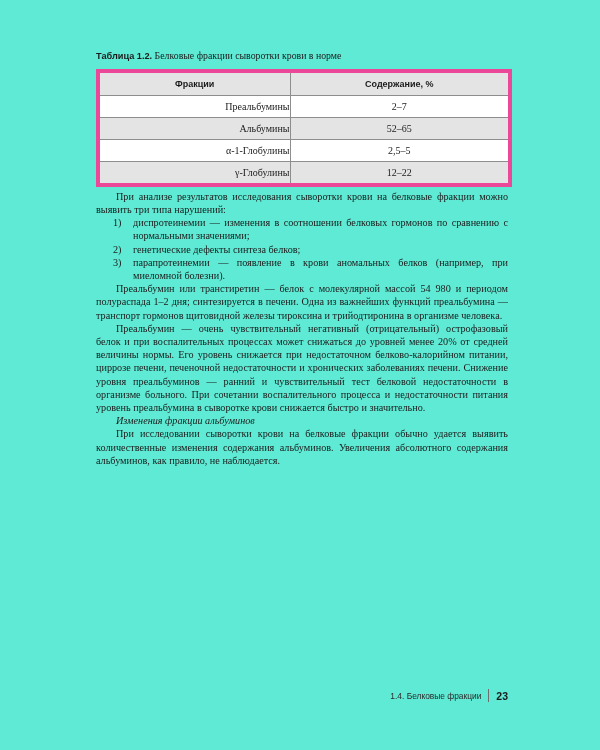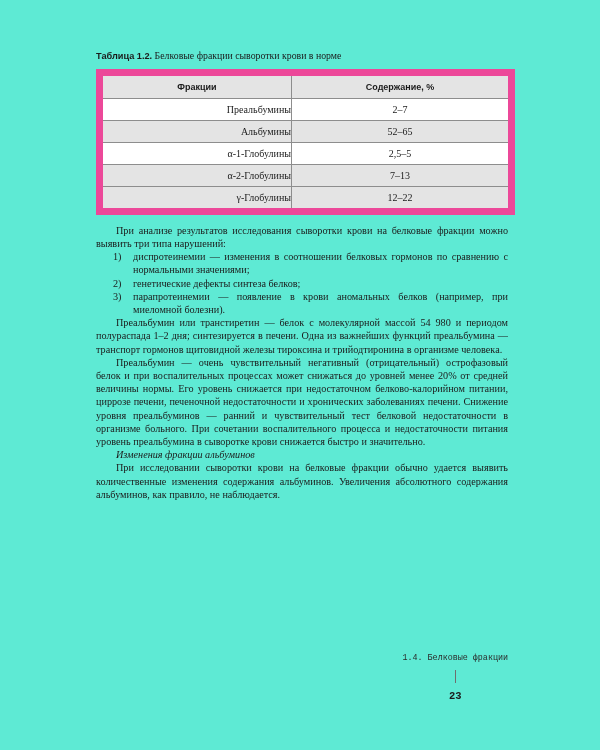--- a/index.html
+++ b/index.html
@@ -47,21 +47,21 @@
   .table-caption .caption-text {
     font-family: "Liberation Serif", "DejaVu Serif", serif;
     font-size: 9.8px;
   }
 
   
   table.fractions {
     border-collapse: collapse;
     width: 412px;
     table-layout: fixed;
-    border: 7px solid #ec4899;
+    border: 4px solid #ec4899;
   }
   table.fractions col.c-name { width: 192px; }
   table.fractions col.c-val  { width: 220px; }
 
   table.fractions th,
   table.fractions td {
     border: 1px solid #8d8d8d;
     padding: 0;
     height: 21px;
     vertical-align: middle;
@@ -88,21 +88,21 @@
     text-align: right;
     padding-left: 7px;
     margin-top: 28px;
   }
   table.fractions td.value {
     text-align: center;
   }
 
   
   .body-text {
-    margin-top: 9px;
+    margin-top: 3px;
   }
   p.para {
     margin: 0;
     font-size: 10.2px;
     line-height: 13.2px;
     text-align: justify;
     text-indent: 20px;
     color: #1b1b1b;
     hyphens: manual;
   }
@@ -142,22 +142,21 @@
   }
 
   
   .footer {
     position: absolute;
     right: 92px;
     bottom: 48px;
     display: flex;
     align-items: center;
     gap: 7px;
-    font-family: Liberation Mono, monospace;
-    flex-direction: column;
+    font-family: Liberation Sans, sans-serif;
   }
   .footer .f-title {
     font-size: 8.4px;
     color: #2b2b2b;
     white-space: nowrap;
   }
   .footer .f-rule {
     width: 1px;
     height: 13px;
     background: #6e6e6e;
@@ -194,24 +193,20 @@
         </tr>
         <tr class="shaded">
           <td class="name">Альбумины</td>
           <td class="value">52–65</td>
         </tr>
         <tr>
           <td class="name">α-1-Глобулины</td>
           <td class="value">2,5–5</td>
         </tr>
         <tr class="shaded">
-          <td class="name">α-2-Глобулины</td>
-          <td class="value">7–13</td>
-        </tr>
-        <tr class="shaded">
           <td class="name">γ-Глобулины</td>
           <td class="value">12–22</td>
         </tr>
       </tbody>
     </table>
 
     <div class="body-text">
 
       <p class="para">При анализе результатов исследования сыворотки крови на белковые фракции можно выявить три типа нарушений:</p>
 

